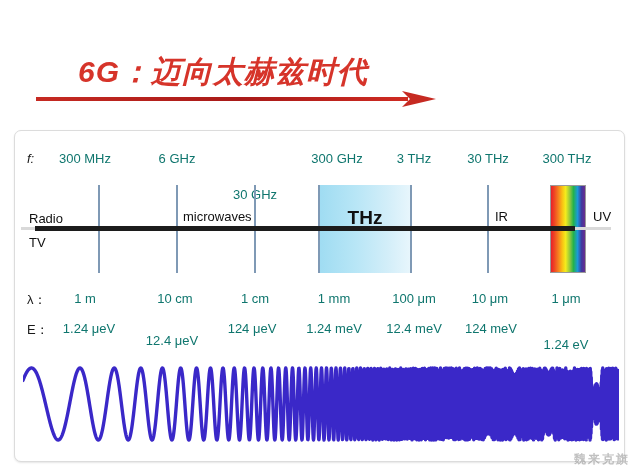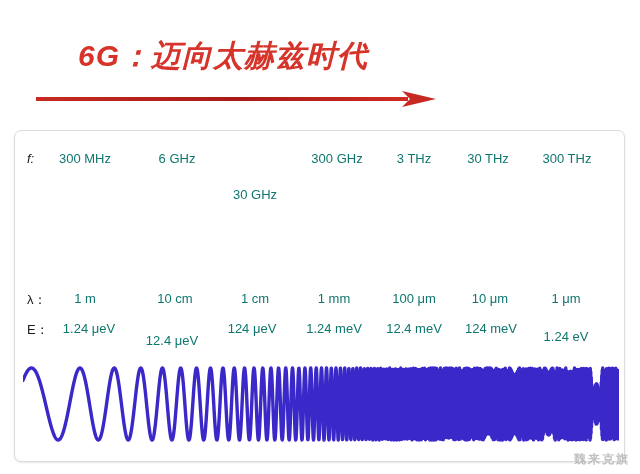--- a/index.html
+++ b/index.html
@@ -12,21 +12,21 @@
     background: #ffffff;
     font-family: "Liberation Sans", sans-serif;
     position: relative;
     overflow: hidden;
   }
 
   
   #title-block {
     position: absolute;
     left: 0;
-    top: 36px;
+    top: 52px;
     width: 640px;
     height: 46px;
   }
   #headline {
     position: absolute;
     left: 78px;
     top: 0;
     font-size: 30px;
     font-style: italic;
     font-weight: bold;
@@ -204,41 +204,64 @@
     <span class="axis-key italic" id="freq-key">f:</span>
     <span class="tick-label" style="left:70px;  top:0;">300 MHz</span>
     <span class="tick-label" style="left:162px; top:0;">6 GHz</span>
     <span class="tick-label" style="left:240px; top:0;margin-top:36px;">30 GHz</span>
     <span class="tick-label" style="left:322px; top:0;">300 GHz</span>
     <span class="tick-label" style="left:399px; top:0;">3 THz</span>
     <span class="tick-label" style="left:473px; top:0;">30 THz</span>
     <span class="tick-label" style="left:552px; top:0;">300 THz</span>
   </div>
 
+  <div id="spectrum-graphic">
+
+    <div id="thz-box" style="left:304px; width:92px;"></div>
+
+    <div id="rainbow-box" style="left:535px; width:36px;"></div>
+
+    <div class="gridline" style="left:84px;"></div>
+    <div class="gridline" style="left:162px;"></div>
+    <div class="gridline" style="left:240px;"></div>
+    <div class="gridline" style="left:304px;"></div>
+    <div class="gridline" style="left:396px;"></div>
+    <div class="gridline" style="left:473px;"></div>
+
+    <div id="axis-line"></div>
+    <div id="axis-line-dark"></div>
+
+    <span class="band-label no-bg" style="left:12px; top:28px;">Radio</span>
+    <span class="band-label no-bg" style="left:12px; top:52px;">TV</span>
+    <span class="band-label" style="left:166px; top:26px;">microwaves</span>
+    <span id="thz-text" style="left:350px;">THz</span>
+    <span class="band-label" style="left:478px; top:26px;">IR</span>
+    <span class="band-label no-bg" style="left:576px; top:26px;">UV</span>
+  </div>
 
   <div id="lambda-row">
     <span class="axis-key" style="top:0;">λ：</span>
     <span class="tick-label" style="left:70px;  top:0;">1 m</span>
     <span class="tick-label" style="left:160px; top:0;">10 cm</span>
     <span class="tick-label" style="left:240px; top:0;">1 cm</span>
     <span class="tick-label" style="left:319px; top:0;">1 mm</span>
     <span class="tick-label" style="left:399px; top:0;">100 μm</span>
     <span class="tick-label" style="left:475px; top:0;">10 μm</span>
     <span class="tick-label" style="left:551px; top:0;">1 μm</span>
   </div>
 
   <div id="energy-row">
     <span class="axis-key" style="top:0;">E：</span>
     <span class="tick-label" style="left:74px;  top:0;">1.24 μeV</span>
     <span class="tick-label" style="left:157px; top:12px;">12.4 μeV</span>
     <span class="tick-label" style="left:237px; top:0;">124 μeV</span>
     <span class="tick-label" style="left:319px; top:0;">1.24 meV</span>
     <span class="tick-label" style="left:399px; top:0;">12.4 meV</span>
     <span class="tick-label" style="left:476px; top:0;">124 meV</span>
-    <span class="tick-label" style="left:551px; top:8px;">1.24 eV</span>
+    <span class="tick-label" style="left:551px; top:16px;">1.24 eV</span>
   </div>
 
   <div id="wave-area">
     <svg id="wave-svg" width="596" height="102" viewBox="0 0 596 102">
       <path id="wave-path" fill="none" stroke="#3a28c8" stroke-width="3.4" stroke-linecap="round" stroke-linejoin="round" d="M0.00,27.38 L0.25,26.73 L0.50,26.09 L0.75,25.46 L1.00,24.84 L1.25,24.24 L1.50,23.66 L1.75,23.08 L2.00,22.53 L2.25,21.99 L2.50,21.47 L2.75,20.97 L3.00,20.48 L3.25,20.01 L3.50,19.56 L3.75,19.13 L4.00,18.72 L4.25,18.33 L4.50,17.96 L4.75,17.61 L5.00,17.27 L5.25,16.96 L5.50,16.68 L5.75,16.41 L6.00,16.17 L6.25,15.94 L6.50,15.75 L6.75,15.57 L7.00,15.42 L7.25,15.29 L7.50,15.18 L7.75,15.10 L8.00,15.04 L8.25,15.01 L8.50,15.00 L8.75,15.02 L9.00,15.06 L9.25,15.12 L9.50,15.21 L9.75,15.33 L10.00,15.47 L10.25,15.64 L10.50,15.83 L10.75,16.05 L11.00,16.29 L11.25,16.56 L11.50,16.85 L11.75,17.17 L12.00,17.52 L12.25,17.89 L12.50,18.28 L12.75,18.70 L13.00,19.14 L13.25,19.61 L13.50,20.11 L13.75,20.62 L14.00,21.16 L14.25,21.73 L14.50,22.32 L14.75,22.93 L15.00,23.56 L15.25,24.22 L15.50,24.89 L15.75,25.59 L16.00,26.32 L16.25,27.06 L16.50,27.82 L16.75,28.60 L17.00,29.40 L17.25,30.22 L17.50,31.06 L17.75,31.92 L18.00,32.79 L18.25,33.68 L18.50,34.59 L18.75,35.51 L19.00,36.44 L19.25,37.39 L19.50,38.35 L19.75,39.33 L20.00,40.32 L20.25,41.32 L20.50,42.32 L20.75,43.34 L21.00,44.37 L21.25,45.40 L21.50,46.44 L21.75,47.49 L22.00,48.54 L22.25,49.60 L22.50,50.66 L22.75,51.72 L23.00,52.79 L23.25,53.85 L23.50,54.92 L23.75,55.98 L24.00,57.04 L24.25,58.10 L24.50,59.15 L24.75,60.20 L25.00,61.25 L25.25,62.28 L25.50,63.31 L25.75,64.33 L26.00,65.34 L26.25,66.33 L26.50,67.32 L26.75,68.29 L27.00,69.25 L27.25,70.19 L27.50,71.12 L27.75,72.03 L28.00,72.92 L28.25,73.79 L28.50,74.65 L28.75,75.48 L29.00,76.29 L29.25,77.08 L29.50,77.84 L29.75,78.58 L30.00,79.29 L30.25,79.98 L30.50,80.63 L30.75,81.27 L31.00,81.87 L31.25,82.44 L31.50,82.98 L31.75,83.49 L32.00,83.97 L32.25,84.42 L32.50,84.83 L32.75,85.21 L33.00,85.55 L33.25,85.86 L33.50,86.13 L33.75,86.37 L34.00,86.57 L34.25,86.73 L34.50,86.85 L34.75,86.94 L35.00,86.99 L35.25,87.00 L35.50,86.97 L35.75,86.90 L36.00,86.79 L36.25,86.65 L36.50,86.46 L36.75,86.24 L37.00,85.97 L37.25,85.66 L37.50,85.32 L37.75,84.94 L38.00,84.51 L38.25,84.05 L38.50,83.55 L38.75,83.01 L39.00,82.44 L39.25,81.83 L39.50,81.17 L39.75,80.49 L40.00,79.77 L40.25,79.01 L40.50,78.21 L40.75,77.39 L41.00,76.53 L41.25,75.64 L41.50,74.71 L41.75,73.76 L42.00,72.78 L42.25,71.77 L42.50,70.73 L42.75,69.66 L43.00,68.57 L43.25,67.46 L43.50,66.32 L43.75,65.16 L44.00,63.98 L44.25,62.79 L44.50,61.57 L44.75,60.34 L45.00,59.10 L45.25,57.84 L45.50,56.57 L45.75,55.29 L46.00,54.00 L46.25,52.71 L46.50,51.41 L46.75,50.11 L47.00,48.80 L47.25,47.50 L47.50,46.20 L47.75,44.90 L48.00,43.61 L48.25,42.32 L48.50,41.04 L48.75,39.78 L49.00,38.52 L49.25,37.28 L49.50,36.06 L49.75,34.86 L50.00,33.67 L50.25,32.51 L50.50,31.37 L50.75,30.25 L51.00,29.16 L51.25,28.10 L51.50,27.07 L51.75,26.07 L52.00,25.11 L52.25,24.18 L52.50,23.29 L52.75,22.43 L53.00,21.62 L53.25,20.85 L53.50,20.11 L53.75,19.43 L54.00,18.79 L54.25,18.19 L54.50,17.64 L54.75,17.14 L55.00,16.69 L55.25,16.30 L55.50,15.95 L55.75,15.66 L56.00,15.41 L56.25,15.23 L56.50,15.10 L56.75,15.02 L57.00,15.00 L57.25,15.04 L57.50,15.13 L57.75,15.28 L58.00,15.48 L58.25,15.75 L58.50,16.07 L58.75,16.44 L59.00,16.87 L59.25,17.36 L59.50,17.91 L59.75,18.51 L60.00,19.16 L60.25,19.87 L60.50,20.63 L60.75,21.44 L61.00,22.30 L61.25,23.22 L61.50,24.18 L61.75,25.19 L62.00,26.24 L62.25,27.34 L62.50,28.48 L62.75,29.67 L63.00,30.89 L63.25,32.15 L63.50,33.44 L63.75,34.77 L64.00,36.13 L64.25,37.52 L64.50,38.94 L64.75,40.37 L65.00,41.84 L65.25,43.32 L65.50,44.82 L65.75,46.33 L66.00,47.85 L66.25,49.39 L66.50,50.92 L66.75,52.47 L67.00,54.01 L67.25,55.55 L67.50,57.09 L67.75,58.61 L68.00,60.13 L68.25,61.63 L68.50,63.12 L68.75,64.59 L69.00,66.03 L69.25,67.45 L69.50,68.83 L69.75,70.19 L70.00,71.51 L70.25,72.80 L70.50,74.05 L70.75,75.25 L71.00,76.41 L71.25,77.52 L71.50,78.58 L71.75,79.58 L72.00,80.54 L72.25,81.43 L72.50,82.26 L72.75,83.04 L73.00,83.75 L73.25,84.39 L73.50,84.97 L73.75,85.47 L74.00,85.91 L74.25,86.28 L74.50,86.57 L74.75,86.78 L75.00,86.93 L75.25,86.99 L75.50,86.99 L75.75,86.90 L76.00,86.73 L76.25,86.49 L76.50,86.18 L76.75,85.78 L77.00,85.31 L77.25,84.76 L77.50,84.13 L77.75,83.44 L78.00,82.66 L78.25,81.82 L78.50,80.90 L78.75,79.92 L79.00,78.87 L79.25,77.75 L79.50,76.57 L79.75,75.33 L80.00,74.03 L80.25,72.67 L80.50,71.26 L80.75,69.81 L81.00,68.30 L81.25,66.75 L81.50,65.16 L81.75,63.53 L82.00,61.87 L82.25,60.18 L82.50,58.47 L82.75,56.73 L83.00,54.98 L83.25,53.21 L83.50,51.43 L83.75,49.65 L84.00,47.87 L84.25,46.09 L84.50,44.32 L84.75,42.56 L85.00,40.82 L85.25,39.10 L85.50,37.41 L85.75,35.75 L86.00,34.13 L86.25,32.54 L86.50,31.00 L86.75,29.51 L87.00,28.06 L87.25,26.68 L87.50,25.36 L87.75,24.10 L88.00,22.90 L88.25,21.78 L88.50,20.74 L88.75,19.77 L89.00,18.89 L89.25,18.09 L89.50,17.37 L89.75,16.75 L90.00,16.22 L90.25,15.78 L90.50,15.44 L90.75,15.19 L91.00,15.05 L91.25,15.00 L91.50,15.05 L91.75,15.21 L92.00,15.46 L92.25,15.82 L92.50,16.28 L92.75,16.83 L93.00,17.49 L93.25,18.24 L93.50,19.09 L93.75,20.04 L94.00,21.07 L94.25,22.20 L94.50,23.41 L94.75,24.71 L95.00,26.09 L95.25,27.54 L95.50,29.07 L95.75,30.67 L96.00,32.33 L96.25,34.05 L96.50,35.83 L96.75,37.65 L97.00,39.52 L97.25,41.43 L97.50,43.38 L97.75,45.35 L98.00,47.34 L98.25,49.35 L98.50,51.37 L98.75,53.39 L99.00,55.41 L99.25,57.42 L99.50,59.41 L99.75,61.38 L100.00,63.32 L100.25,65.23 L100.50,67.09 L100.75,68.91 L101.00,70.66 L101.25,72.36 L101.50,73.99 L101.75,75.55 L102.00,77.03 L102.25,78.43 L102.50,79.73 L102.75,80.94 L103.00,82.06 L103.25,83.07 L103.50,83.97 L103.75,84.76 L104.00,85.44 L104.25,85.99 L104.50,86.43 L104.75,86.75 L105.00,86.94 L105.25,87.00 L105.50,86.94 L105.75,86.75 L106.00,86.43 L106.25,85.98 L106.50,85.41 L106.75,84.71 L107.00,83.88 L107.25,82.94 L107.50,81.87 L107.75,80.70 L108.00,79.40 L108.25,78.00 L108.50,76.50 L108.75,74.90 L109.00,73.21 L109.25,71.42 L109.50,69.56 L109.75,67.62 L110.00,65.62 L110.25,63.55 L110.50,61.44 L110.75,59.27 L111.00,57.07 L111.25,54.85 L111.50,52.60 L111.75,50.34 L112.00,48.08 L112.25,45.82 L112.50,43.59 L112.75,41.37 L113.00,39.19 L113.25,37.06 L113.50,34.97 L113.75,32.95 L114.00,30.99 L114.25,29.12 L114.50,27.33 L114.75,25.63 L115.00,24.04 L115.25,22.55 L115.50,21.18 L115.75,19.94 L116.00,18.82 L116.25,17.84 L116.50,16.99 L116.75,16.29 L117.00,15.74 L117.25,15.34 L117.50,15.09 L117.75,15.00 L118.00,15.07 L118.25,15.29 L118.50,15.67 L118.75,16.21 L119.00,16.90 L119.25,17.75 L119.50,18.75 L119.75,19.90 L120.00,21.19 L120.25,22.61 L120.50,24.17 L120.75,25.86 L121.00,27.67 L121.25,29.58 L121.50,31.60 L121.75,33.72 L122.00,35.92 L122.25,38.20 L122.50,40.54 L122.75,42.93 L123.00,45.37 L123.25,47.84 L123.50,50.34 L123.75,52.84 L124.00,55.33 L124.25,57.81 L124.50,60.27 L124.75,62.68 L125.00,65.04 L125.25,67.34 L125.50,69.56 L125.75,71.69 L126.00,73.72 L126.25,75.64 L126.50,77.45 L126.75,79.12 L127.00,80.65 L127.25,82.03 L127.50,83.26 L127.75,84.33 L128.00,85.22 L128.25,85.94 L128.50,86.47 L128.75,86.82 L129.00,86.99 L129.25,86.96 L129.50,86.74 L129.75,86.33 L130.00,85.74 L130.25,84.95 L130.50,83.98 L130.75,82.82 L131.00,81.49 L131.25,79.99 L131.50,78.33 L131.75,76.52 L132.00,74.56 L132.25,72.46 L132.50,70.24 L132.75,67.91 L133.00,65.47 L133.25,62.95 L133.50,60.36 L133.75,57.70 L134.00,55.01 L134.25,52.28 L134.50,49.54 L134.75,46.81 L135.00,44.09 L135.25,41.41 L135.50,38.77 L135.75,36.21 L136.00,33.73 L136.25,31.34 L136.50,29.07 L136.75,26.92 L137.00,24.91 L137.25,23.06 L137.50,21.38 L137.75,19.87 L138.00,18.55 L138.25,17.43 L138.50,16.51 L138.75,15.80 L139.00,15.32 L139.25,15.05 L139.50,15.01 L139.75,15.20 L140.00,15.62 L140.25,16.26 L140.50,17.13 L140.75,18.21 L141.00,19.51 L141.25,21.02 L141.50,22.72 L141.75,24.62 L142.00,26.69 L142.25,28.92 L142.50,31.31 L142.75,33.83 L143.00,36.47 L143.25,39.22 L143.50,42.05 L143.75,44.95 L144.00,47.89 L144.25,50.86 L144.50,53.84 L144.75,56.81 L145.00,59.74 L145.25,62.62 L145.50,65.42 L145.75,68.13 L146.00,70.72 L146.25,73.18 L146.50,75.49 L146.75,77.62 L147.00,79.58 L147.25,81.33 L147.50,82.86 L147.75,84.17 L148.00,85.24 L148.25,86.07 L148.50,86.64 L148.75,86.94 L149.00,86.98 L149.25,86.76 L149.50,86.27 L149.75,85.51 L150.00,84.49 L150.25,83.22 L150.50,81.70 L150.75,79.94 L151.00,77.96 L151.25,75.76 L151.50,73.37 L151.75,70.81 L152.00,68.08 L152.25,65.21 L152.50,62.23 L152.75,59.15 L153.00,56.00 L153.25,52.81 L153.50,49.59 L153.75,46.38 L154.00,43.19 L154.25,40.07 L154.50,37.02 L154.75,34.09 L155.00,31.28 L155.25,28.64 L155.50,26.17 L155.75,23.90 L156.00,21.85 L156.25,20.04 L156.50,18.49 L156.75,17.21 L157.00,16.21 L157.25,15.51 L157.50,15.10 L157.75,15.01 L158.00,15.22 L158.25,15.74 L158.50,16.57 L158.75,17.70 L159.00,19.13 L159.25,20.84 L159.50,22.82 L159.75,25.05 L160.00,27.52 L160.25,30.21 L160.50,33.08 L160.75,36.13 L161.00,39.31 L161.25,42.61 L161.50,46.00 L161.75,49.43 L162.00,52.89 L162.25,56.34 L162.50,59.74 L162.75,63.07 L163.00,66.29 L163.25,69.38 L163.50,72.30 L163.75,75.03 L164.00,77.53 L164.25,79.78 L164.50,81.76 L164.75,83.45 L165.00,84.82 L165.25,85.87 L165.50,86.59 L165.75,86.95 L166.00,86.96 L166.25,86.61 L166.50,85.91 L166.75,84.86 L167.00,83.47 L167.25,81.75 L167.50,79.71 L167.75,77.38 L168.00,74.77 L168.25,71.92 L168.50,68.84 L168.75,65.57 L169.00,62.15 L169.25,58.60 L169.50,54.96 L169.75,51.28 L170.00,47.58 L170.25,43.92 L170.50,40.32 L170.75,36.82 L171.00,33.47 L171.25,30.31 L171.50,27.36 L171.75,24.66 L172.00,22.24 L172.25,20.13 L172.50,18.36 L172.75,16.95 L173.00,15.91 L173.25,15.26 L173.50,15.00 L173.75,15.15 L174.00,15.71 L174.25,16.67 L174.50,18.02 L174.75,19.75 L175.00,21.84 L175.25,24.28 L175.50,27.03 L175.75,30.06 L176.00,33.34 L176.25,36.84 L176.50,40.51 L176.75,44.32 L177.00,48.21 L177.25,52.14 L177.50,56.07 L177.75,59.94 L178.00,63.72 L178.25,67.34 L178.50,70.78 L178.75,73.98 L179.00,76.91 L179.25,79.52 L179.50,81.79 L179.75,83.68 L180.00,85.16 L180.25,86.22 L180.50,86.83 L180.75,87.00 L181.00,86.70 L181.25,85.95 L181.50,84.75 L181.75,83.12 L182.00,81.06 L182.25,78.61 L182.50,75.80 L182.75,72.65 L183.00,69.22 L183.25,65.53 L183.50,61.65 L183.75,57.61 L184.00,53.48 L184.25,49.31 L184.50,45.15 L184.75,41.06 L185.00,37.10 L185.25,33.32 L185.50,29.77 L185.75,26.51 L186.00,23.58 L186.25,21.02 L186.50,18.88 L186.75,17.18 L187.00,15.96 L187.25,15.23 L187.50,15.00 L187.75,15.29 L188.00,16.08 L188.25,17.38 L188.50,19.17 L188.75,21.43 L189.00,24.11 L189.25,27.20 L189.50,30.64 L189.75,34.39 L190.00,38.40 L190.25,42.60 L190.50,46.93 L190.75,51.33 L191.00,55.74 L191.25,60.09 L191.50,64.31 L191.75,68.33 L192.00,72.09 L192.25,75.54 L192.50,78.62 L192.75,81.28 L193.00,83.47 L193.25,85.16 L193.50,86.31 L193.75,86.91 L194.00,86.94 L194.25,86.41 L194.50,85.30 L194.75,83.64 L195.00,81.46 L195.25,78.77 L195.50,75.63 L195.75,72.08 L196.00,68.18 L196.25,63.99 L196.50,59.57 L196.75,55.00 L197.00,50.36 L197.25,45.71 L197.50,41.15 L197.75,36.74 L198.00,32.57 L198.25,28.70 L198.50,25.20 L198.75,22.14 L199.00,19.57 L199.25,17.53 L199.50,16.08 L199.75,15.23 L200.00,15.01 L200.25,15.42 L200.50,16.46 L200.75,18.11 L201.00,20.36 L201.25,23.15 L201.50,26.46 L201.75,30.21 L202.00,34.35 L202.25,38.81 L202.50,43.49 L202.75,48.32 L203.00,53.21 L203.25,58.07 L203.50,62.81 L203.75,67.34 L204.00,71.57 L204.25,75.43 L204.50,78.82 L204.75,81.70 L205.00,84.00 L205.25,85.67 L205.50,86.68 L205.75,87.00 L206.00,86.62 L206.25,85.55 L206.50,83.80 L206.75,81.40 L207.00,78.40 L207.25,74.84 L207.50,70.81 L207.75,66.37 L208.00,61.61 L208.25,56.63 L208.50,51.53 L208.75,46.40 L209.00,41.36 L209.25,36.50 L209.50,31.93 L209.75,27.75 L210.00,24.04 L210.25,20.88 L210.50,18.35 L210.75,16.50 L211.00,15.37 L211.25,15.00 L211.50,15.39 L211.75,16.55 L212.00,18.45 L212.25,21.05 L212.50,24.31 L212.75,28.15 L213.00,32.50 L213.25,37.27 L213.50,42.35 L213.75,47.63 L214.00,53.00 L214.25,58.33 L214.50,63.51 L214.75,68.42 L215.00,72.95 L215.25,76.99 L215.50,80.44 L215.75,83.23 L216.00,85.29 L216.25,86.55 L216.50,87.00 L216.75,86.61 L217.00,85.38 L217.25,83.35 L217.50,80.55 L217.75,77.05 L218.00,72.91 L218.25,68.25 L218.50,63.16 L218.75,57.77 L219.00,52.21 L219.25,46.60 L219.50,41.09 L219.75,35.81 L220.00,30.89 L220.25,26.46 L220.50,22.63 L220.75,19.49 L221.00,17.14 L221.25,15.63 L221.50,15.01 L221.75,15.31 L222.00,16.51 L222.25,18.59 L222.50,21.51 L222.75,25.19 L223.00,29.55 L223.25,34.48 L223.50,39.84 L223.75,45.52 L224.00,51.34 L224.25,57.17 L224.50,62.85 L224.75,68.23 L225.00,73.15 L225.25,77.49 L225.50,81.13 L225.75,83.95 L226.00,85.89 L226.25,86.87 L226.50,86.88 L226.75,85.89 L227.00,83.94 L227.25,81.07 L227.50,77.35 L227.75,72.89 L228.00,67.80 L228.25,62.22 L228.50,56.32 L228.75,50.25 L229.00,44.19 L229.25,38.31 L229.50,32.79 L229.75,27.78 L230.00,23.44 L230.25,19.89 L230.50,17.26 L230.75,15.61 L231.00,15.00 L231.25,15.47 L231.50,16.99 L231.75,19.54 L232.00,23.05 L232.25,27.40 L232.50,32.48 L232.75,38.14 L233.00,44.20 L233.25,50.48 L233.50,56.80 L233.75,62.94 L234.00,68.73 L234.25,73.98 L234.50,78.51 L234.75,82.19 L235.00,84.88 L235.25,86.50 L235.50,87.00 L235.75,86.33 L236.00,84.53 L236.25,81.64 L236.50,77.75 L236.75,72.98 L237.00,67.47 L237.25,61.41 L237.50,55.00 L237.75,48.44 L238.00,41.95 L238.25,35.75 L238.50,30.05 L238.75,25.05 L239.00,20.91 L239.25,17.79 L239.50,15.80 L239.75,15.01 L240.00,15.46 L240.25,17.15 L240.50,20.01 L240.75,23.96 L241.00,28.87 L241.25,34.57 L241.50,40.86 L241.75,47.52 L242.00,54.33 L242.25,61.02 L242.50,67.37 L242.75,73.15 L243.00,78.13 L243.25,82.13 L243.50,85.00 L243.75,86.64 L244.00,86.95 L244.25,85.94 L244.50,83.63 L244.75,80.09 L245.00,75.46 L245.25,69.89 L245.50,63.60 L245.75,56.81 L246.00,49.79 L246.25,42.80 L246.50,36.11 L246.75,29.98 L247.00,24.66 L247.25,20.35 L247.50,17.23 L247.75,15.43 L248.00,15.03 L248.25,16.06 L248.50,18.48 L248.75,22.20 L249.00,27.09 L249.25,32.95 L249.50,39.56 L249.75,46.64 L250.00,53.91 L250.25,61.09 L250.50,67.86 L250.75,73.95 L251.00,79.09 L251.25,83.08 L251.50,85.74 L251.75,86.93 L252.00,86.62 L252.25,84.79 L252.50,81.52 L252.75,76.94 L253.00,71.23 L253.25,64.64 L253.50,57.45 L253.75,49.96 L254.00,42.50 L254.25,35.40 L254.50,28.97 L254.75,23.50 L255.00,19.24 L255.25,16.39 L255.50,15.08 L255.75,15.39 L256.00,17.30 L256.25,20.75 L256.50,25.58 L256.75,31.59 L257.00,38.50 L257.25,46.00 L257.50,53.75 L257.75,61.39 L258.00,68.56 L258.25,74.92 L258.50,80.16 L258.75,84.04 L259.00,86.35 L259.25,86.98 L259.50,85.89 L259.75,83.12 L260.00,78.79 L260.25,73.10 L260.50,66.33 L260.75,58.78 L261.00,50.84 L261.25,42.90 L261.50,35.33 L261.75,28.53 L262.00,22.84 L262.25,18.55 L262.50,15.89 L262.75,15.00 L263.00,15.94 L263.25,18.67 L263.50,23.06 L263.75,28.90 L264.00,35.90 L264.25,43.69 L264.50,51.88 L264.75,60.05 L265.00,67.75 L265.25,74.58 L265.50,80.18 L265.75,84.24 L266.00,86.53 L266.25,86.91 L266.50,85.36 L266.75,81.94 L267.00,76.84 L267.25,70.31 L267.50,62.71 L267.75,54.45 L268.00,45.98 L268.25,37.77 L268.50,30.28 L268.75,23.94 L269.00,19.11 L269.25,16.07 L269.50,15.00 L269.75,15.98 L270.00,18.97 L270.25,23.80 L270.50,30.22 L270.75,37.85 L271.00,46.26 L271.25,54.96 L271.50,63.46 L271.75,71.23 L272.00,77.83 L272.25,82.84 L272.50,85.96 L272.75,87.00 L273.00,85.87 L273.25,82.63 L273.50,77.47 L273.75,70.68 L274.00,62.67 L274.25,53.93 L274.50,44.99 L274.75,36.40 L275.00,28.71 L275.25,22.39 L275.50,17.86 L275.75,15.40 L276.00,15.19 L276.25,17.26 L276.50,21.49 L276.75,27.61 L277.00,35.26 L277.25,43.94 L277.50,53.09 L277.75,62.13 L278.00,70.46 L278.25,77.53 L278.50,82.85 L278.75,86.08 L279.00,86.98 L279.25,85.48 L279.50,81.65 L279.75,75.75 L280.00,68.17 L280.25,59.40 L280.50,50.04 L280.75,40.72 L281.00,32.10 L281.25,24.76 L281.50,19.23 L281.75,15.90 L282.00,15.03 L282.25,16.68 L282.50,20.76 L282.75,27.00 L283.00,34.95 L283.25,44.07 L283.50,53.71 L283.75,63.17 L284.00,71.77 L284.25,78.88 L284.50,83.96 L284.75,86.64 L285.00,86.69 L285.25,84.11 L285.50,79.06 L285.75,71.91 L286.00,63.18 L286.25,53.51 L286.50,43.63 L286.75,34.29 L287.00,26.21 L287.25,20.00 L287.50,16.17 L287.75,15.01 L288.00,16.64 L288.25,20.95 L288.50,27.61 L288.75,36.12 L289.00,45.83 L289.25,55.96 L289.50,65.72 L289.75,74.32 L290.00,81.08 L290.25,85.42 L290.50,87.00 L290.75,85.65 L291.00,81.48 L291.25,74.81 L291.50,66.17 L291.75,56.25 L292.00,45.88 L292.25,35.92 L292.50,27.19 L292.75,20.45 L293.00,16.26 L293.25,15.01 L293.50,16.82 L293.75,21.54 L294.00,28.80 L294.25,37.99 L294.50,48.32 L294.75,58.90 L295.00,68.82 L295.25,77.20 L295.50,83.29 L295.75,86.54 L296.00,86.65 L296.25,83.59 L296.50,77.61 L296.75,69.22 L297.00,59.18 L297.25,48.37 L297.50,37.79 L297.75,28.38 L298.00,21.03 L298.25,16.43 L298.50,15.01 L298.75,16.93 L299.00,22.03 L299.25,29.85 L299.50,39.68 L299.75,50.60 L300.00,61.58 L300.25,71.57 L300.50,79.61 L300.75,84.93 L301.00,86.99 L301.25,85.56 L301.50,80.77 L301.75,73.07 L302.00,63.18 L302.25,52.08 L302.50,40.84 L302.75,30.59 L303.00,22.36 L303.25,16.98 L303.50,15.00 L303.75,16.66 L304.00,21.81 L304.25,29.93 L304.50,40.23 L304.75,51.66 L305.00,63.04 L305.25,73.19 L305.50,81.07 L305.75,85.81 L306.00,86.92 L306.25,84.24 L306.50,78.05 L306.75,68.97 L307.00,57.95 L307.25,46.17 L307.50,34.88 L307.75,25.31 L308.00,18.51 L308.25,15.23 L308.50,15.86 L308.75,20.35 L309.00,28.23 L309.25,38.64 L309.50,50.45 L309.75,62.35 L310.00,73.00 L310.25,81.19 L310.50,85.99 L310.75,86.82 L311.00,83.56 L311.25,76.57 L311.50,66.63 L311.75,54.86 L312.00,42.62 L312.25,31.33 L312.50,22.31 L312.75,16.65 L313.00,15.03 L313.25,17.67 L313.50,24.27 L313.75,34.08 L314.00,45.95 L314.25,58.44 L314.50,70.06 L314.75,79.39 L315.00,85.27 L315.25,86.97 L315.50,84.25 L315.75,77.41 L316.00,67.29 L316.25,55.12 L316.50,42.40 L316.75,30.74 L317.00,21.62 L317.25,16.19 L317.50,15.18 L317.75,18.75 L318.00,26.46 L318.25,37.34 L318.50,50.02 L318.75,62.85 L319.00,74.15 L319.25,82.45 L319.50,86.63 L319.75,86.11 L320.00,80.93 L320.25,71.76 L320.50,59.79 L320.75,46.61 L321.00,34.00 L321.25,23.67 L321.50,17.03 L321.75,15.02 L322.00,17.94 L322.25,25.42 L322.50,36.45 L322.75,49.53 L323.00,62.83 L323.25,74.51 L323.50,82.90 L323.75,86.81 L324.00,85.64 L324.25,79.54 L324.50,69.34 L324.75,56.49 L325.00,42.82 L325.25,30.31 L325.50,20.78 L325.75,15.65 L326.00,15.69 L326.25,20.93 L326.50,30.63 L326.75,43.37 L327.00,57.28 L327.25,70.27 L327.50,80.40 L327.75,86.10 L328.00,86.49 L328.25,81.48 L328.50,71.80 L328.75,58.90 L329.00,44.76 L329.25,31.56 L329.50,21.35 L329.75,15.76 L330.00,15.67 L330.25,21.15 L330.50,31.36 L330.75,44.71 L331.00,59.09 L331.25,72.20 L331.50,81.93 L331.75,86.69 L332.00,85.66 L332.25,78.99 L332.50,67.74 L332.75,53.71 L333.00,39.20 L333.25,26.62 L333.50,18.07 L333.75,15.00 L334.00,17.96 L334.25,26.48 L334.50,39.17 L334.75,53.89 L335.00,68.15 L335.25,79.50 L335.50,85.97 L335.75,86.42 L336.00,80.73 L336.25,69.86 L336.50,55.66 L336.75,40.62 L337.00,27.38 L337.25,18.29 L337.50,15.00 L337.75,18.13 L338.00,27.15 L338.25,40.49 L338.50,55.75 L338.75,70.18 L339.00,81.14 L339.25,86.61 L339.50,85.55 L339.75,78.11 L340.00,65.63 L340.25,50.40 L340.50,35.26 L340.75,23.04 L341.00,16.06 L341.25,15.68 L341.50,22.01 L341.75,33.89 L342.00,49.06 L342.25,64.64 L342.50,77.61 L342.75,85.45 L343.00,86.59 L343.25,80.77 L343.50,69.09 L343.75,53.82 L344.00,37.96 L344.25,24.66 L344.50,16.60 L344.75,15.42 L345.00,21.40 L345.25,33.39 L345.50,48.97 L345.75,65.00 L346.00,78.19 L346.25,85.82 L346.50,86.27 L346.75,79.41 L347.00,66.62 L347.25,50.54 L347.50,34.52 L347.75,21.95 L348.00,15.50 L348.25,16.59 L348.50,25.03 L348.75,39.05 L349.00,55.67 L349.25,71.31 L349.50,82.58 L349.75,86.98 L350.00,83.52 L350.25,72.90 L350.50,57.43 L350.75,40.50 L351.00,25.88 L351.25,16.84 L351.50,15.45 L351.75,22.07 L352.00,35.25 L352.25,52.03 L352.50,68.61 L352.75,81.19 L353.00,86.85 L353.25,84.24 L353.50,73.91 L353.75,58.22 L354.00,40.81 L354.25,25.77 L354.50,16.64 L354.75,15.64 L355.00,23.04 L355.25,37.14 L355.50,54.59 L355.75,71.21 L356.00,82.97 L356.25,86.99 L356.50,82.25 L356.75,69.84 L357.00,52.78 L357.25,35.24 L357.50,21.58 L357.75,15.22 L358.00,17.78 L358.25,28.70 L358.50,45.25 L358.75,63.29 L359.00,78.24 L359.25,86.27 L359.50,85.28 L359.75,75.46 L360.00,59.30 L360.25,40.96 L360.50,25.19 L360.75,16.16 L361.00,16.25 L361.25,25.52 L361.50,41.55 L361.75,60.13 L362.00,76.30 L362.25,85.72 L362.50,85.81 L362.75,76.48 L363.00,60.21 L363.25,41.40 L363.50,25.18 L363.75,16.03 L364.00,16.52 L364.25,26.57 L364.50,43.44 L364.75,62.45 L365.00,78.29 L365.25,86.46 L365.50,84.62 L365.75,73.21 L366.00,55.45 L366.25,36.37 L366.50,21.47 L366.75,15.07 L367.00,19.09 L367.25,32.41 L367.50,51.19 L367.75,69.95 L368.00,83.16 L368.25,86.87 L368.50,79.91 L368.75,64.31 L369.00,44.68 L369.25,26.92 L369.50,16.41 L369.75,16.38 L370.00,26.90 L370.25,44.82 L370.50,64.68 L370.75,80.35 L371.00,86.95 L371.25,82.38 L371.50,67.99 L371.75,48.24 L372.00,29.33 L372.25,17.24 L372.50,15.85 L372.75,25.67 L373.00,43.63 L373.25,63.99 L373.50,80.19 L373.75,86.96 L374.00,82.03 L374.25,66.94 L374.50,46.59 L374.75,27.66 L375.00,16.41 L375.25,16.65 L375.50,28.35 L375.75,47.67 L376.00,68.14 L376.25,82.86 L376.50,86.79 L376.75,78.54 L377.00,60.85 L377.25,39.74 L377.50,22.48 L377.75,15.06 L378.00,20.13 L378.25,35.99 L378.50,57.15 L378.75,76.17 L379.00,86.34 L379.25,83.97 L379.50,69.85 L379.75,48.95 L380.00,28.75 L380.25,16.55 L380.50,16.80 L380.75,29.50 L381.00,50.08 L381.25,71.04 L381.50,84.65 L381.75,85.84 L382.00,74.09 L382.25,53.71 L382.50,32.28 L382.75,17.85 L383.00,15.91 L383.25,27.27 L383.50,47.68 L383.75,69.41 L384.00,84.10 L384.25,86.07 L384.50,74.47 L384.75,53.73 L385.00,31.89 L385.25,17.49 L385.50,16.25 L385.75,28.73 L386.00,50.07 L386.25,71.81 L386.50,85.28 L386.75,85.00 L387.00,71.02 L387.25,48.91 L387.50,27.61 L387.75,15.81 L388.00,18.41 L388.25,34.43 L388.50,57.31 L388.75,77.62 L389.00,86.88 L389.25,81.15 L389.50,62.75 L389.75,39.36 L390.00,20.85 L390.25,15.13 L390.50,24.71 L390.75,45.57 L391.00,68.81 L391.25,84.39 L391.50,85.51 L391.75,71.60 L392.00,48.66 L392.25,26.70 L392.50,15.42 L392.75,19.87 L393.00,38.17 L393.25,62.23 L393.50,81.30 L393.75,86.77 L394.00,76.08 L394.25,54.00 L394.50,30.51 L394.75,16.35 L395.00,18.08 L395.25,35.00 L395.50,59.35 L395.75,79.87 L396.00,86.94 L396.25,77.18 L396.50,55.08 L396.75,31.02 L397.00,16.39 L397.25,18.22 L397.50,35.74 L397.75,60.62 L398.00,80.90 L398.25,86.74 L398.50,75.22 L398.75,51.85 L399.00,28.03 L399.25,15.47 L399.50,20.44 L399.75,40.59 L400.00,65.95 L400.25,83.88 L400.50,85.33 L400.75,69.47 L401.00,44.23 L401.25,22.39 L401.50,15.11 L401.75,26.21 L402.00,50.08 L402.25,74.47 L402.50,86.73 L402.75,80.40 L403.00,58.68 L403.25,32.90 L403.50,16.61 L403.75,18.50 L404.00,37.66 L404.25,63.97 L404.50,83.38 L404.75,85.40 L405.00,68.85 L405.25,42.59 L405.50,20.86 L405.75,15.57 L406.00,29.72 L406.25,55.62 L406.50,79.00 L406.75,86.87 L407.00,74.75 L407.25,49.30 L407.50,24.77 L407.75,15.00 L408.00,25.63 L408.25,50.71 L408.50,76.00 L408.75,86.99 L409.00,77.27 L409.25,52.34 L409.50,26.59 L409.75,15.03 L410.00,24.50 L410.25,49.56 L410.50,75.51 L410.75,86.98 L411.00,77.07 L411.25,51.57 L411.50,25.69 L411.75,15.00 L412.00,26.06 L412.25,52.27 L412.50,77.75 L412.75,86.91 L413.00,74.03 L413.25,46.92 L413.50,22.30 L413.75,15.48 L414.00,30.81 L414.25,58.82 L414.50,81.96 L414.75,85.58 L415.00,67.27 L415.25,38.58 L415.50,17.78 L415.75,18.27 L416.00,39.85 L416.25,68.68 L416.50,86.07 L416.75,80.62 L417.00,55.77 L417.25,27.74 L417.50,15.02 L417.75,26.12 L418.00,53.79 L418.25,79.64 L418.50,86.33 L418.75,69.24 L419.00,39.79 L419.25,17.91 L419.50,18.54 L419.75,41.37 L420.00,70.86 L420.25,86.70 L420.50,77.85 L420.75,50.32 L421.00,23.23 L421.25,15.55 L421.50,32.79 L421.75,62.92 L422.00,84.65 L422.25,82.46 L422.50,57.79 L422.75,28.21 L423.00,15.00 L423.25,27.81 L423.50,57.47 L423.75,82.46 L424.00,84.47 L424.25,61.89 L424.50,31.24 L424.75,15.18 L425.00,25.72 L425.25,55.15 L425.50,81.51 L425.75,84.96 L426.00,62.77 L426.25,31.62 L426.50,15.18 L426.75,26.09 L427.00,56.13 L427.25,82.27 L427.50,84.26 L427.75,60.43 L428.00,29.21 L428.25,15.00 L428.50,29.05 L428.75,60.43 L429.00,84.39 L429.25,81.84 L429.50,54.68 L429.75,24.52 L430.00,15.62 L430.25,35.28 L430.50,67.71 L430.75,86.59 L431.00,76.42 L431.25,45.38 L431.50,18.93 L431.75,18.95 L432.00,45.58 L432.25,76.76 L432.50,86.44 L432.75,66.37 L433.00,33.31 L433.25,15.18 L433.50,27.46 L433.75,59.83 L434.00,84.69 L434.25,80.62 L434.50,50.98 L434.75,21.31 L435.00,17.43 L435.25,42.86 L435.50,75.46 L435.75,86.58 L436.00,66.28 L436.25,32.40 L436.50,15.04 L436.75,29.79 L437.00,63.60 L437.25,86.10 L437.50,76.89 L437.75,44.16 L438.00,17.62 L438.25,21.58 L438.50,52.57 L438.75,82.15 L439.00,82.94 L439.25,54.05 L439.50,22.28 L439.75,17.36 L440.00,44.06 L440.25,77.35 L440.50,85.72 L440.75,61.09 L441.00,26.79 L441.25,15.65 L441.50,38.51 L441.75,73.46 L442.00,86.68 L442.25,65.19 L442.50,29.81 L442.75,15.16 L443.00,35.79 L443.25,71.47 L443.50,86.89 L443.75,66.58 L444.00,30.67 L444.25,15.11 L444.50,35.70 L444.75,71.79 L445.00,86.81 L445.25,65.36 L445.50,29.18 L445.75,15.37 L446.00,38.27 L446.25,74.38 L446.50,86.24 L446.75,61.36 L447.00,25.61 L447.25,16.49 L447.50,43.77 L447.75,78.73 L448.00,84.26 L448.25,54.30 L448.50,20.77 L448.75,19.70 L449.00,52.41 L449.25,83.63 L449.50,79.40 L449.75,44.16 L450.00,16.37 L450.25,26.64 L450.50,63.82 L450.75,86.83 L451.00,70.00 L451.25,31.93 L451.50,15.19 L451.75,38.73 L452.00,76.15 L452.25,85.10 L452.50,55.25 L452.75,20.51 L453.00,20.70 L453.25,55.77 L453.50,85.37 L453.75,75.14 L454.00,36.80 L454.25,15.01 L454.50,35.41 L454.75,74.19 L455.00,85.60 L455.25,55.98 L455.50,20.39 L455.75,21.35 L456.00,57.88 L456.25,86.16 L456.50,71.97 L456.75,32.32 L457.00,15.38 L457.25,41.96 L457.50,79.67 L457.75,82.10 L458.00,46.10 L458.25,16.14 L458.50,29.57 L458.75,69.80 L459.00,86.49 L459.25,58.50 L459.50,21.00 L459.75,21.53 L460.00,59.59 L460.25,86.71 L460.50,68.03 L460.75,27.40 L461.00,17.23 L461.25,50.86 L461.50,84.70 L461.75,74.53 L462.00,33.48 L462.25,15.46 L462.50,44.40 L462.75,82.12 L463.00,78.44 L463.25,38.10 L463.50,15.02 L463.75,40.36 L464.00,80.10 L464.25,80.42 L464.50,40.70 L464.75,15.02 L465.00,38.65 L465.25,79.30 L465.50,80.90 L465.75,41.05 L466.00,15.01 L466.25,39.21 L466.50,79.95 L466.75,80.00 L467.00,39.11 L467.25,15.03 L467.50,42.08 L467.75,81.88 L468.00,77.48 L468.25,35.00 L468.50,15.58 L468.75,47.44 L469.00,84.50 L469.25,72.72 L469.50,29.13 L469.75,17.64 L470.00,55.34 L470.25,86.64 L470.50,65.03 L470.75,22.49 L471.00,22.57 L471.25,65.34 L471.50,86.53 L471.75,54.00 L472.00,16.89 L472.25,31.71 L472.50,76.03 L472.75,81.97 L473.00,40.23 L473.25,15.10 L473.50,45.63 L473.75,84.53 L474.00,71.09 L474.25,26.15 L474.50,20.27 L474.75,62.90 L475.00,86.70 L475.25,53.75 L475.50,16.39 L475.75,34.43 L476.00,79.11 L476.25,78.48 L476.50,33.38 L476.75,16.87 L477.00,55.98 L477.25,86.97 L477.50,58.93 L477.75,17.82 L478.00,31.53 L478.25,77.55 L478.50,79.39 L478.75,33.80 L479.00,17.02 L479.25,57.40 L479.50,86.99 L479.75,55.62 L480.00,16.38 L480.25,36.19 L480.50,81.36 L480.75,74.40 L481.00,27.09 L481.25,21.13 L481.50,67.02 L481.75,85.02 L482.00,43.55 L482.25,15.13 L482.50,49.84 L482.75,86.61 L483.00,60.27 L483.25,17.44 L483.50,34.49 L483.75,81.12 L484.00,73.64 L484.25,25.33 L484.50,23.46 L484.75,71.59 L485.00,82.22 L485.25,35.77 L485.50,17.25 L485.75,60.85 L486.00,86.27 L486.25,46.32 L486.50,15.07 L486.75,50.86 L487.00,86.92 L487.25,55.50 L487.50,15.59 L487.75,42.65 L488.00,85.56 L488.25,62.66 L488.50,17.47 L488.75,36.56 L489.00,83.43 L489.25,67.70 L489.50,19.63 L489.75,32.51 L490.00,81.45 L490.25,70.82 L490.50,21.29 L490.75,30.27 L491.00,80.22 L491.25,72.24 L491.50,22.01 L491.75,29.65 L492.00,80.05 L492.25,72.09 L492.50,21.62 L492.75,30.58 L493.00,80.98 L493.25,70.34 L493.50,20.20 L493.75,33.19 L494.00,82.80 L494.25,66.80 L494.50,18.10 L494.75,37.72 L495.00,85.01 L495.25,61.21 L495.50,16.01 L495.75,44.44 L496.00,86.71 L496.25,53.36 L496.50,15.00 L496.75,53.38 L497.00,86.66 L497.25,43.43 L497.50,16.50 L497.75,64.06 L498.00,83.32 L498.25,32.34 L498.50,22.06 L498.75,75.08 L499.00,75.25 L499.25,22.05 L499.50,32.79 L499.75,83.86 L500.00,61.88 L500.25,15.65 L500.50,48.49 L500.75,86.95 L501.00,44.49 L501.25,16.75 L501.50,66.60 L501.75,80.98 L502.00,27.03 L502.25,27.91 L502.50,81.75 L502.75,64.82 L503.00,16.01 L503.25,48.23 L503.50,86.86 L503.75,41.93 L504.00,18.22 L504.25,71.36 L504.50,76.59 L504.75,21.46 L505.00,36.25 L505.25,86.03 L505.50,52.39 L505.75,15.45 L506.00,63.68 L506.25,81.41 L506.50,25.84 L506.75,31.13 L507.00,84.58 L507.25,56.32 L507.50,15.10 L507.75,61.74 L508.00,81.98 L508.25,25.95 L508.50,31.82 L508.75,85.18 L509.00,53.60 L509.25,15.57 L509.50,66.10 L509.75,78.74 L510.00,21.64 L510.25,38.62 L510.50,86.88 L510.75,44.10 L511.00,18.91 L511.25,75.60 L511.50,69.28 L511.75,16.06 L512.00,52.82 L512.25,84.84 L512.50,29.23 L512.75,30.20 L513.00,85.32 L513.25,50.75 L513.50,16.88 L513.75,72.67 L514.00,71.31 L514.25,16.30 L514.50,53.28 L514.75,84.14 L515.00,26.66 L515.25,34.29 L515.50,86.68 L515.75,43.11 L516.00,20.86 L516.25,80.08 L516.50,60.40 L516.75,15.20 L517.00,67.63 L517.25,74.53 L517.50,16.94 L517.75,53.05 L518.00,83.45 L518.25,24.13 L518.50,39.37 L518.75,86.90 L519.00,34.32 L519.25,28.44 L519.50,85.78 L519.75,45.31 L520.00,20.95 L520.25,81.52 L520.50,55.54 L520.75,16.72 L521.00,75.59 L521.25,64.12 L521.50,15.11 L521.75,69.22 L522.00,70.78 L522.25,15.25 L522.50,63.28 L522.75,75.57 L523.00,16.36 L523.25,58.31 L523.50,78.79 L523.75,17.75 L524.00,54.59 L524.25,80.76 L524.50,18.93 L524.75,52.25 L525.00,81.78 L525.25,19.59 L525.50,51.33 L525.75,82.00 L526.00,19.57 L526.25,51.85 L526.50,81.48 L526.75,18.87 L527.00,53.81 L527.25,80.11 L527.50,17.66 L527.75,57.20 L528.00,77.65 L528.25,16.25 L528.50,61.93 L528.75,73.76 L529.00,15.19 L529.25,67.79 L529.50,68.07 L529.75,15.19 L530.00,74.27 L530.25,60.35 L530.50,17.15 L530.75,80.53 L531.00,50.63 L531.25,22.00 L531.50,85.31 L531.75,39.50 L532.00,30.44 L532.25,86.98 L532.50,28.31 L532.75,42.55 L533.00,83.87 L533.25,19.23 L533.50,57.32 L533.75,74.83 L534.00,15.04 L534.25,72.28 L534.50,60.02 L534.75,18.38 L535.00,83.58 L535.25,41.74 L535.50,30.49 L535.75,86.81 L536.00,24.75 L536.25,49.74 L536.50,78.79 L536.75,15.42 L537.00,70.73 L537.25,59.99 L537.50,19.25 L537.75,85.03 L538.00,36.28 L538.25,37.26 L538.50,84.55 L538.75,18.30 L539.00,63.04 L539.25,66.72 L539.50,16.95 L539.75,83.38 L540.00,38.97 L540.25,35.91 L540.50,84.56 L540.75,17.74 L541.00,65.69 L541.25,62.75 L541.50,19.24 L541.75,85.86 L542.00,31.24 L542.25,45.56 L542.50,78.72 L542.75,15.02 L543.00,77.40 L543.25,47.01 L543.50,30.80 L543.75,85.66 L544.00,18.18 L544.25,66.86 L544.50,59.21 L544.75,22.56 L545.00,87.00 L545.25,23.15 L545.50,58.82 L545.75,66.37 L546.00,18.99 L546.25,86.45 L546.50,26.40 L546.75,55.07 L547.00,68.90 L547.25,18.16 L547.50,86.28 L547.75,26.40 L548.00,56.03 L548.25,67.20 L548.50,19.45 L548.75,86.84 L549.00,23.11 L549.25,61.68 L549.50,60.91 L549.75,23.88 L550.00,86.60 L550.25,18.06 L550.50,71.26 L550.75,49.38 L551.00,33.67 L551.25,82.12 L551.50,15.00 L551.75,81.88 L552.00,33.55 L552.25,50.51 L552.50,69.12 L552.75,20.03 L553.00,86.98 L553.25,18.82 L553.50,71.75 L553.75,46.40 L554.00,38.58 L554.25,77.49 L554.50,16.35 L554.75,86.36 L555.00,22.26 L555.25,67.39 L555.50,50.05 L555.75,36.51 L556.00,78.03 L556.25,16.53 L556.50,86.69 L556.75,20.28 L557.00,71.64 L557.25,43.69 L557.50,44.00 L557.75,71.04 L558.00,21.13 L558.25,86.22 L558.50,15.51 L558.75,81.90 L559.00,28.73 L559.25,61.90 L559.50,52.65 L559.75,37.20 L560.00,75.14 L560.25,19.41 L560.50,86.48 L560.75,15.42 L561.00,83.08 L561.25,25.47 L561.50,67.71 L561.75,44.45 L562.00,47.02 L562.25,64.97 L562.50,28.36 L562.75,80.40 L563.00,17.13 L563.25,86.88 L563.50,15.55 L563.75,83.78 L564.00,22.81 L564.25,73.09 L564.50,36.06 L564.75,58.20 L565.00,51.68 L565.25,42.68 L565.50,66.37 L565.75,29.42 L566.00,77.77 L566.25,20.18 L566.50,84.69 L566.75,15.60 L567.00,87.00 L567.25,15.41 L567.50,85.29 L567.75,18.75 L568.00,80.60 L568.25,24.52 L568.50,74.02 L568.75,31.64 L569.00,66.60 L569.25,39.17 L569.50,59.14 L569.75,46.42 L570.00,52.21 L570.25,52.94 L570.50,46.16 L570.75,58.48 L571.00,41.14 L571.25,62.97 L571.50,37.18 L571.75,66.41 L572.00,34.24 L572.25,68.87 L572.50,32.24 L572.75,70.44 L573.00,31.09 L573.25,71.17 L573.50,30.76 L573.75,71.10 L574.00,31.23 L574.25,70.23 L574.50,32.52 L574.75,68.51 L575.00,34.70 L575.25,65.85 L575.50,37.85 L575.75,62.18 L576.00,42.07 L576.25,57.41 L576.50,47.39 L576.75,51.54 L577.00,53.78 L577.25,44.68 L577.50,61.03 L577.75,37.13 L578.00,68.74 L578.25,29.45 L578.50,76.20 L578.75,22.44 L579.00,82.47 L579.25,17.22 L579.50,86.34 L579.75,15.01 L580.00,86.58 L580.25,17.01 L580.50,82.15 L580.75,23.98 L581.00,72.65 L581.25,35.85 L581.50,58.73 L581.75,51.31 L582.00,42.42 L582.25,67.63 L582.50,27.08 L582.75,80.91 L583.00,16.94 L583.25,86.93 L583.50,15.82 L583.75,82.65 L584.00,25.57 L584.25,67.85 L584.50,44.46 L584.75,46.36 L585.00,66.60 L585.25,25.82 L585.50,83.22 L585.75,15.26 L586.00,86.07 L586.25,20.95 L586.50,72.04 L586.75,41.97 L587.00,46.52 L587.25,68.59 L587.50,22.72 L587.75,85.73 L588.00,15.36 L588.25,81.55 L588.50,30.97 L588.75,56.71 L589.00,60.91 L589.25,27.13 L589.50,84.27 L589.75,15.09 L590.00,81.92 L590.25,31.98 L590.50,53.60 L590.75,65.66 L591.00,22.38 L591.25,86.63 L591.50,17.44 L591.75,73.56 L592.00,45.73 L592.25,37.26 L592.50,80.02 L592.75,15.11 L593.00,82.89 L593.25,33.16 L593.50,48.88 L593.75,72.62 L594.00,16.98 L594.25,85.71 L594.50,27.99 L594.75,53.75 L595.00,69.78 L595.25,17.69 L595.50,85.86 L595.75,28.65 L596.00,51.45"></path>
     </svg>
   </div>
 
 </div>
 

